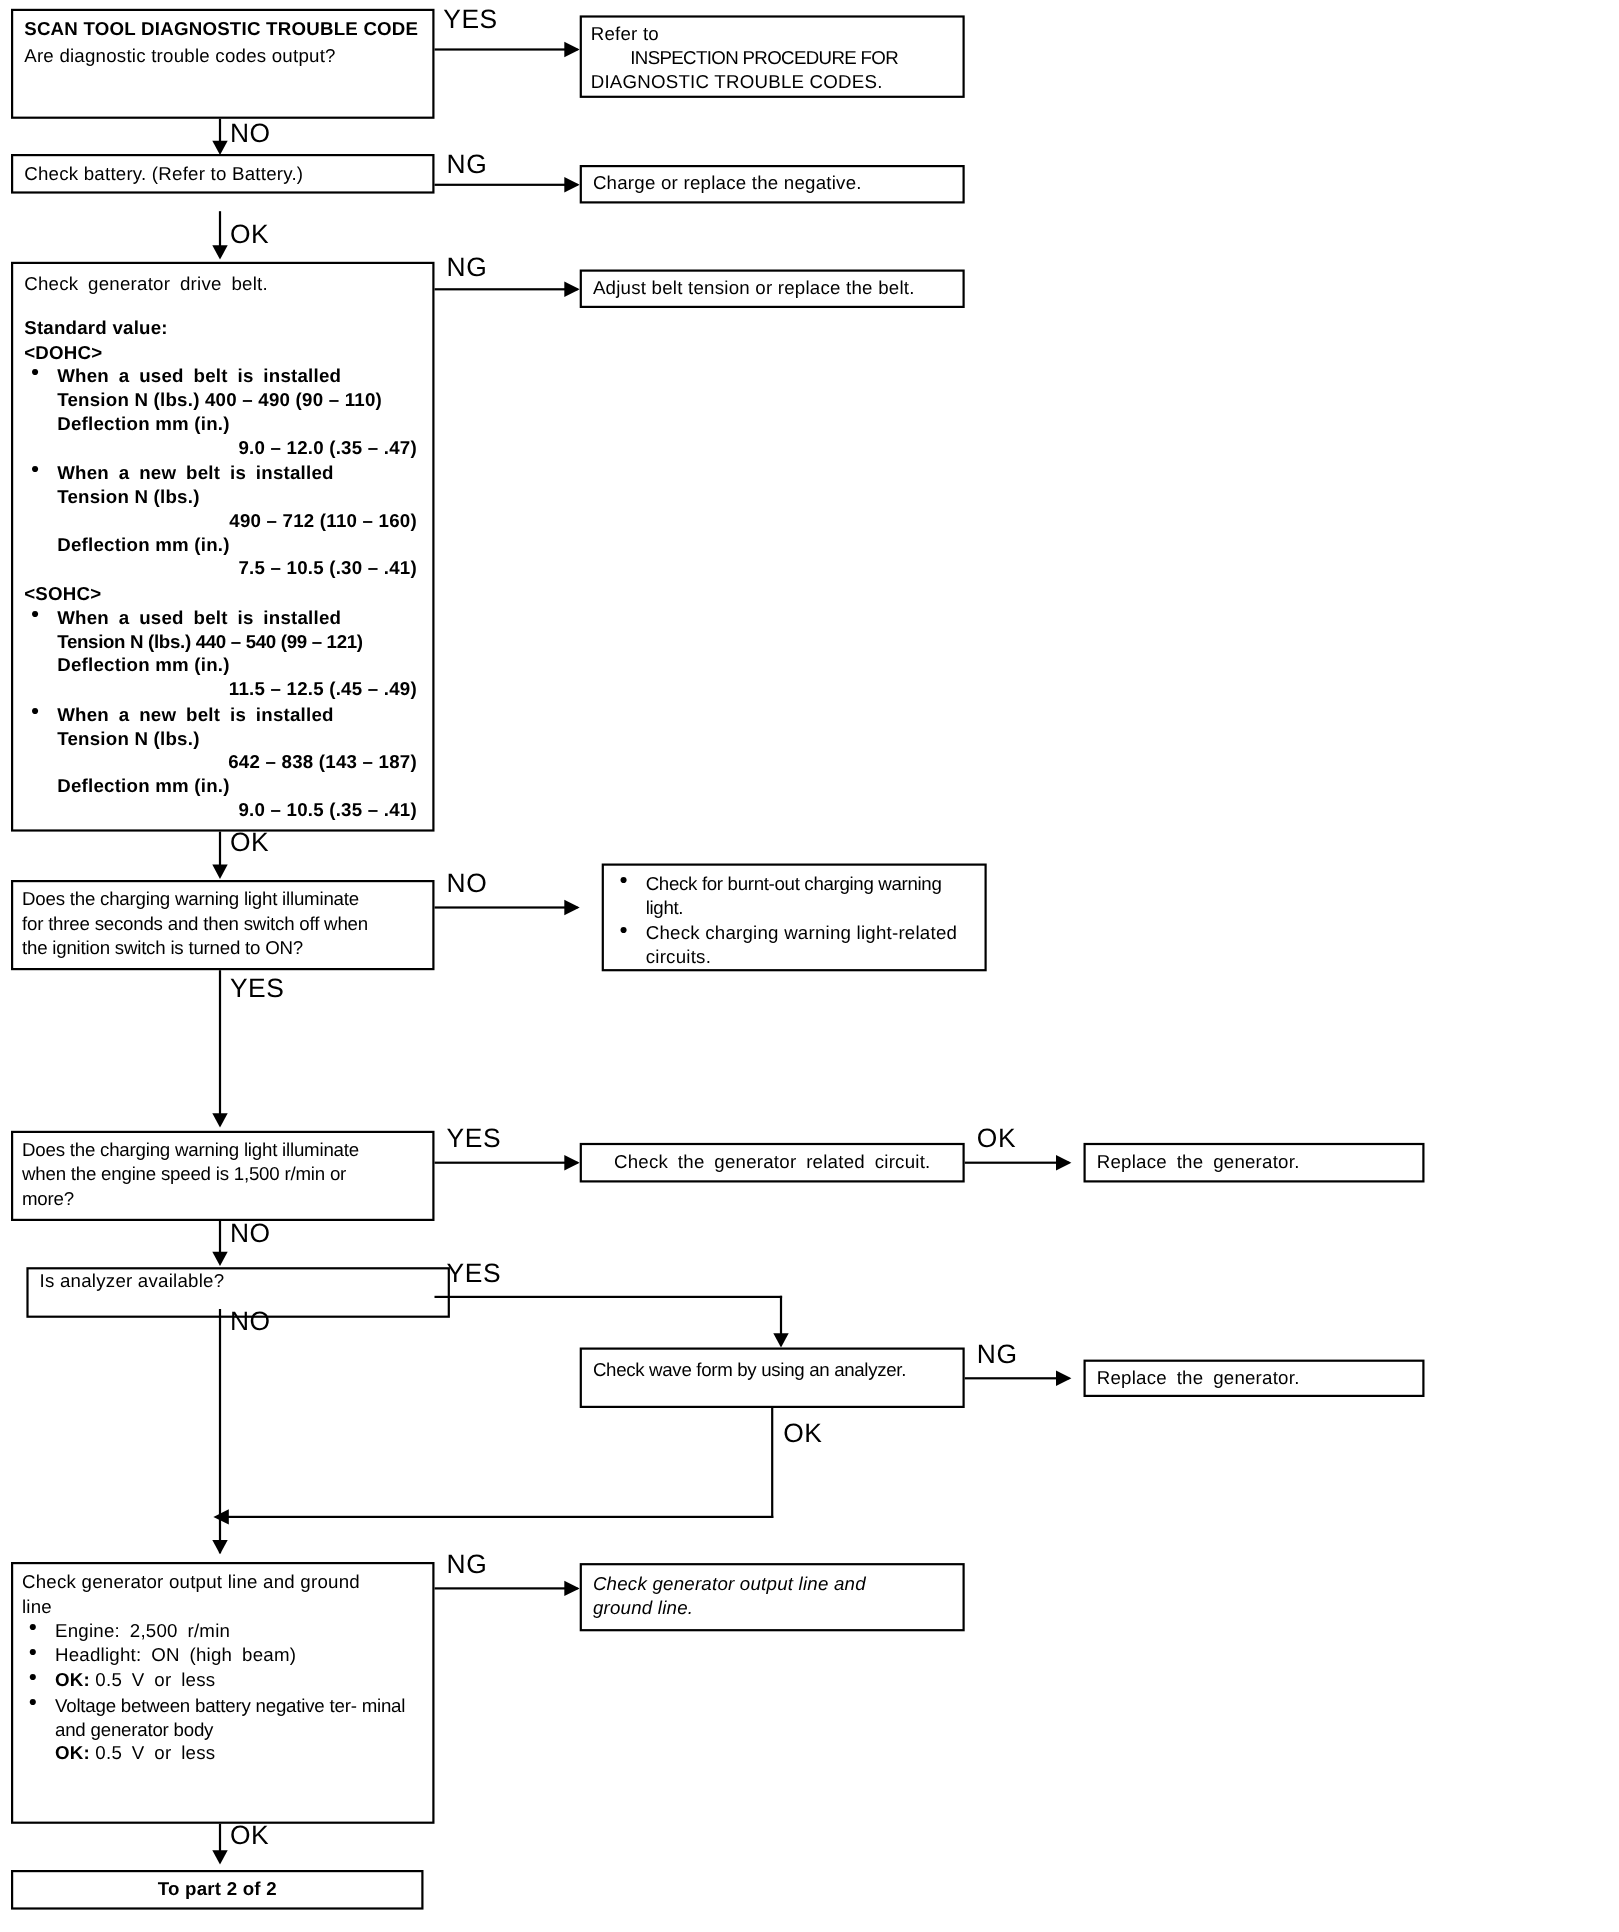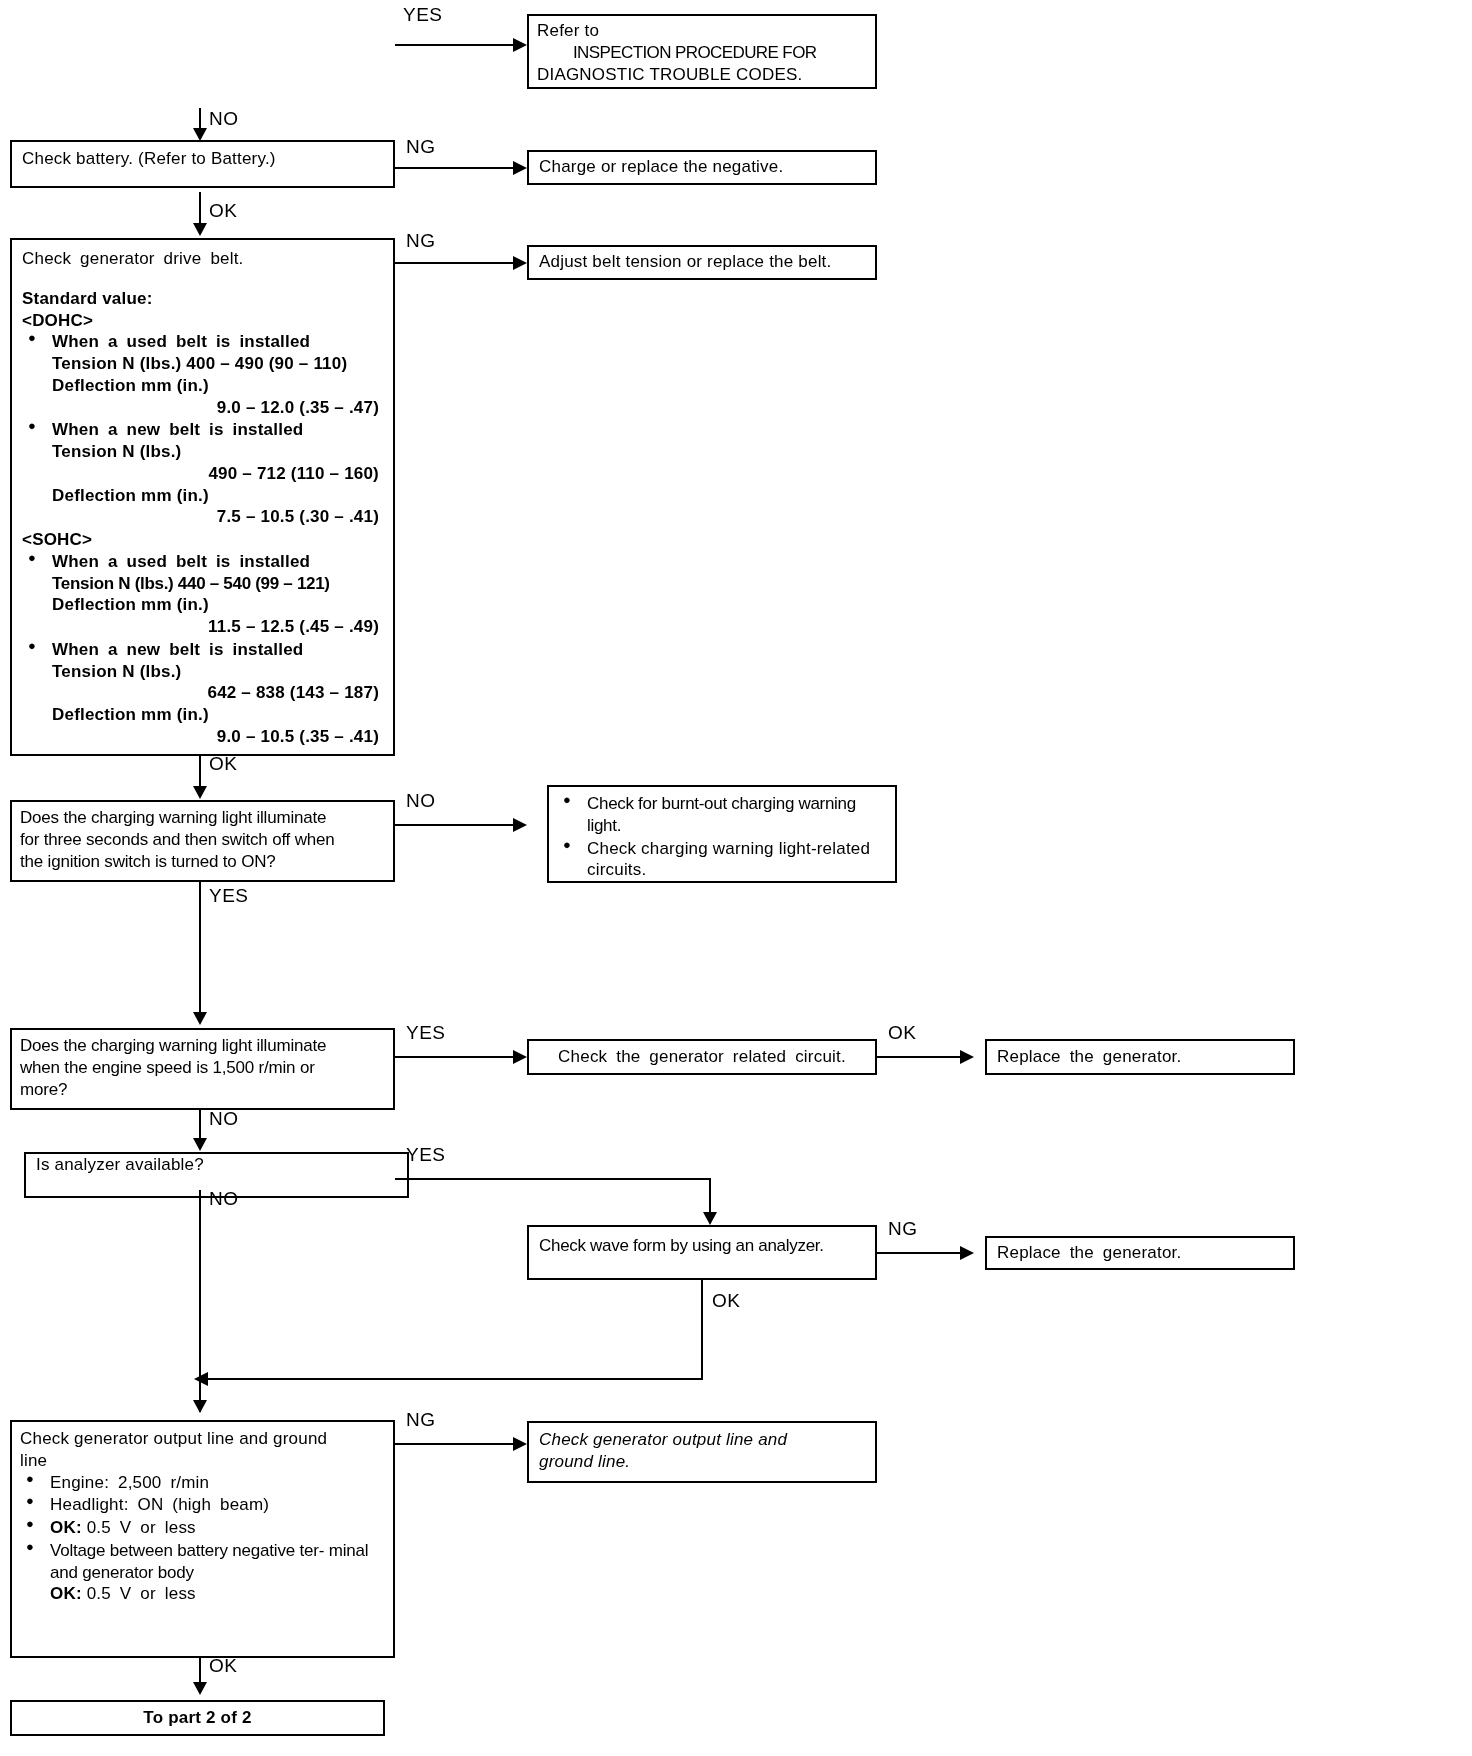--- a/index.html
+++ b/index.html
@@ -26,21 +26,21 @@
     padding: 6px 10px;
     font-size: 17px;
     line-height: 1.28;
     letter-spacing: 0.2px;
   }
   .b-title {
     font-weight: bold;
   }
   .lbl {
     position: absolute;
-    font-size: 19px;
+    font-size: 24px;
     letter-spacing: 0.5px;
     white-space: nowrap;
   }
   .vline {
     position: absolute;
     width: 2px;
     background: #000;
   }
   .hline {
     position: absolute;
@@ -90,36 +90,40 @@
   .center { text-align: center; }
   .spread {
     word-spacing: 4px;
   }
 </style>
 </head>
 <body>
 
 <div id="canvas">
 
+  <div class="box" style="left:10px; top:8px; width:385px; height:100px;">
+    <div class="b-title">SCAN TOOL DIAGNOSTIC TROUBLE CODE</div>
+    <div style="margin-top:2px;">Are diagnostic trouble codes output?</div>
+  </div>
 
   <div class="hline" style="left:395px; top:44px; width:130px;"></div>
   <div class="arrow-r" style="left:513px; top:38px;"></div>
   <div class="lbl" style="left:403px; top:4px;">YES</div>
 
   <div class="box" style="left:527px; top:14px; width:350px; height:75px; padding:4px 8px;">
     <div>Refer to</div>
     <div style="padding-left:36px; letter-spacing:-0.6px;">INSPECTION PROCEDURE FOR</div>
     <div>DIAGNOSTIC TROUBLE CODES.</div>
   </div>
 
   <div class="vline" style="left:199px; top:108px; height:28px;"></div>
   <div class="arrow-d" style="left:193px; top:128px;"></div>
   <div class="lbl" style="left:209px; top:108px;">NO</div>
 
-  <div class="box" style="left:10px; top:140px; width:385px; height:48px;">
+  <div class="box" style="left:10px; top:140px; width:385px; height:36px;">
     <div>Check battery. (Refer to Battery.)</div>
   </div>
 
   <div class="hline" style="left:395px; top:167px; width:130px;"></div>
   <div class="arrow-r" style="left:513px; top:161px;"></div>
   <div class="lbl" style="left:406px; top:136px;">NG</div>
 
   <div class="box" style="left:527px; top:150px; width:350px; height:35px; padding:4px 10px;">
     <div>Charge or replace the negative.</div>
   </div>

